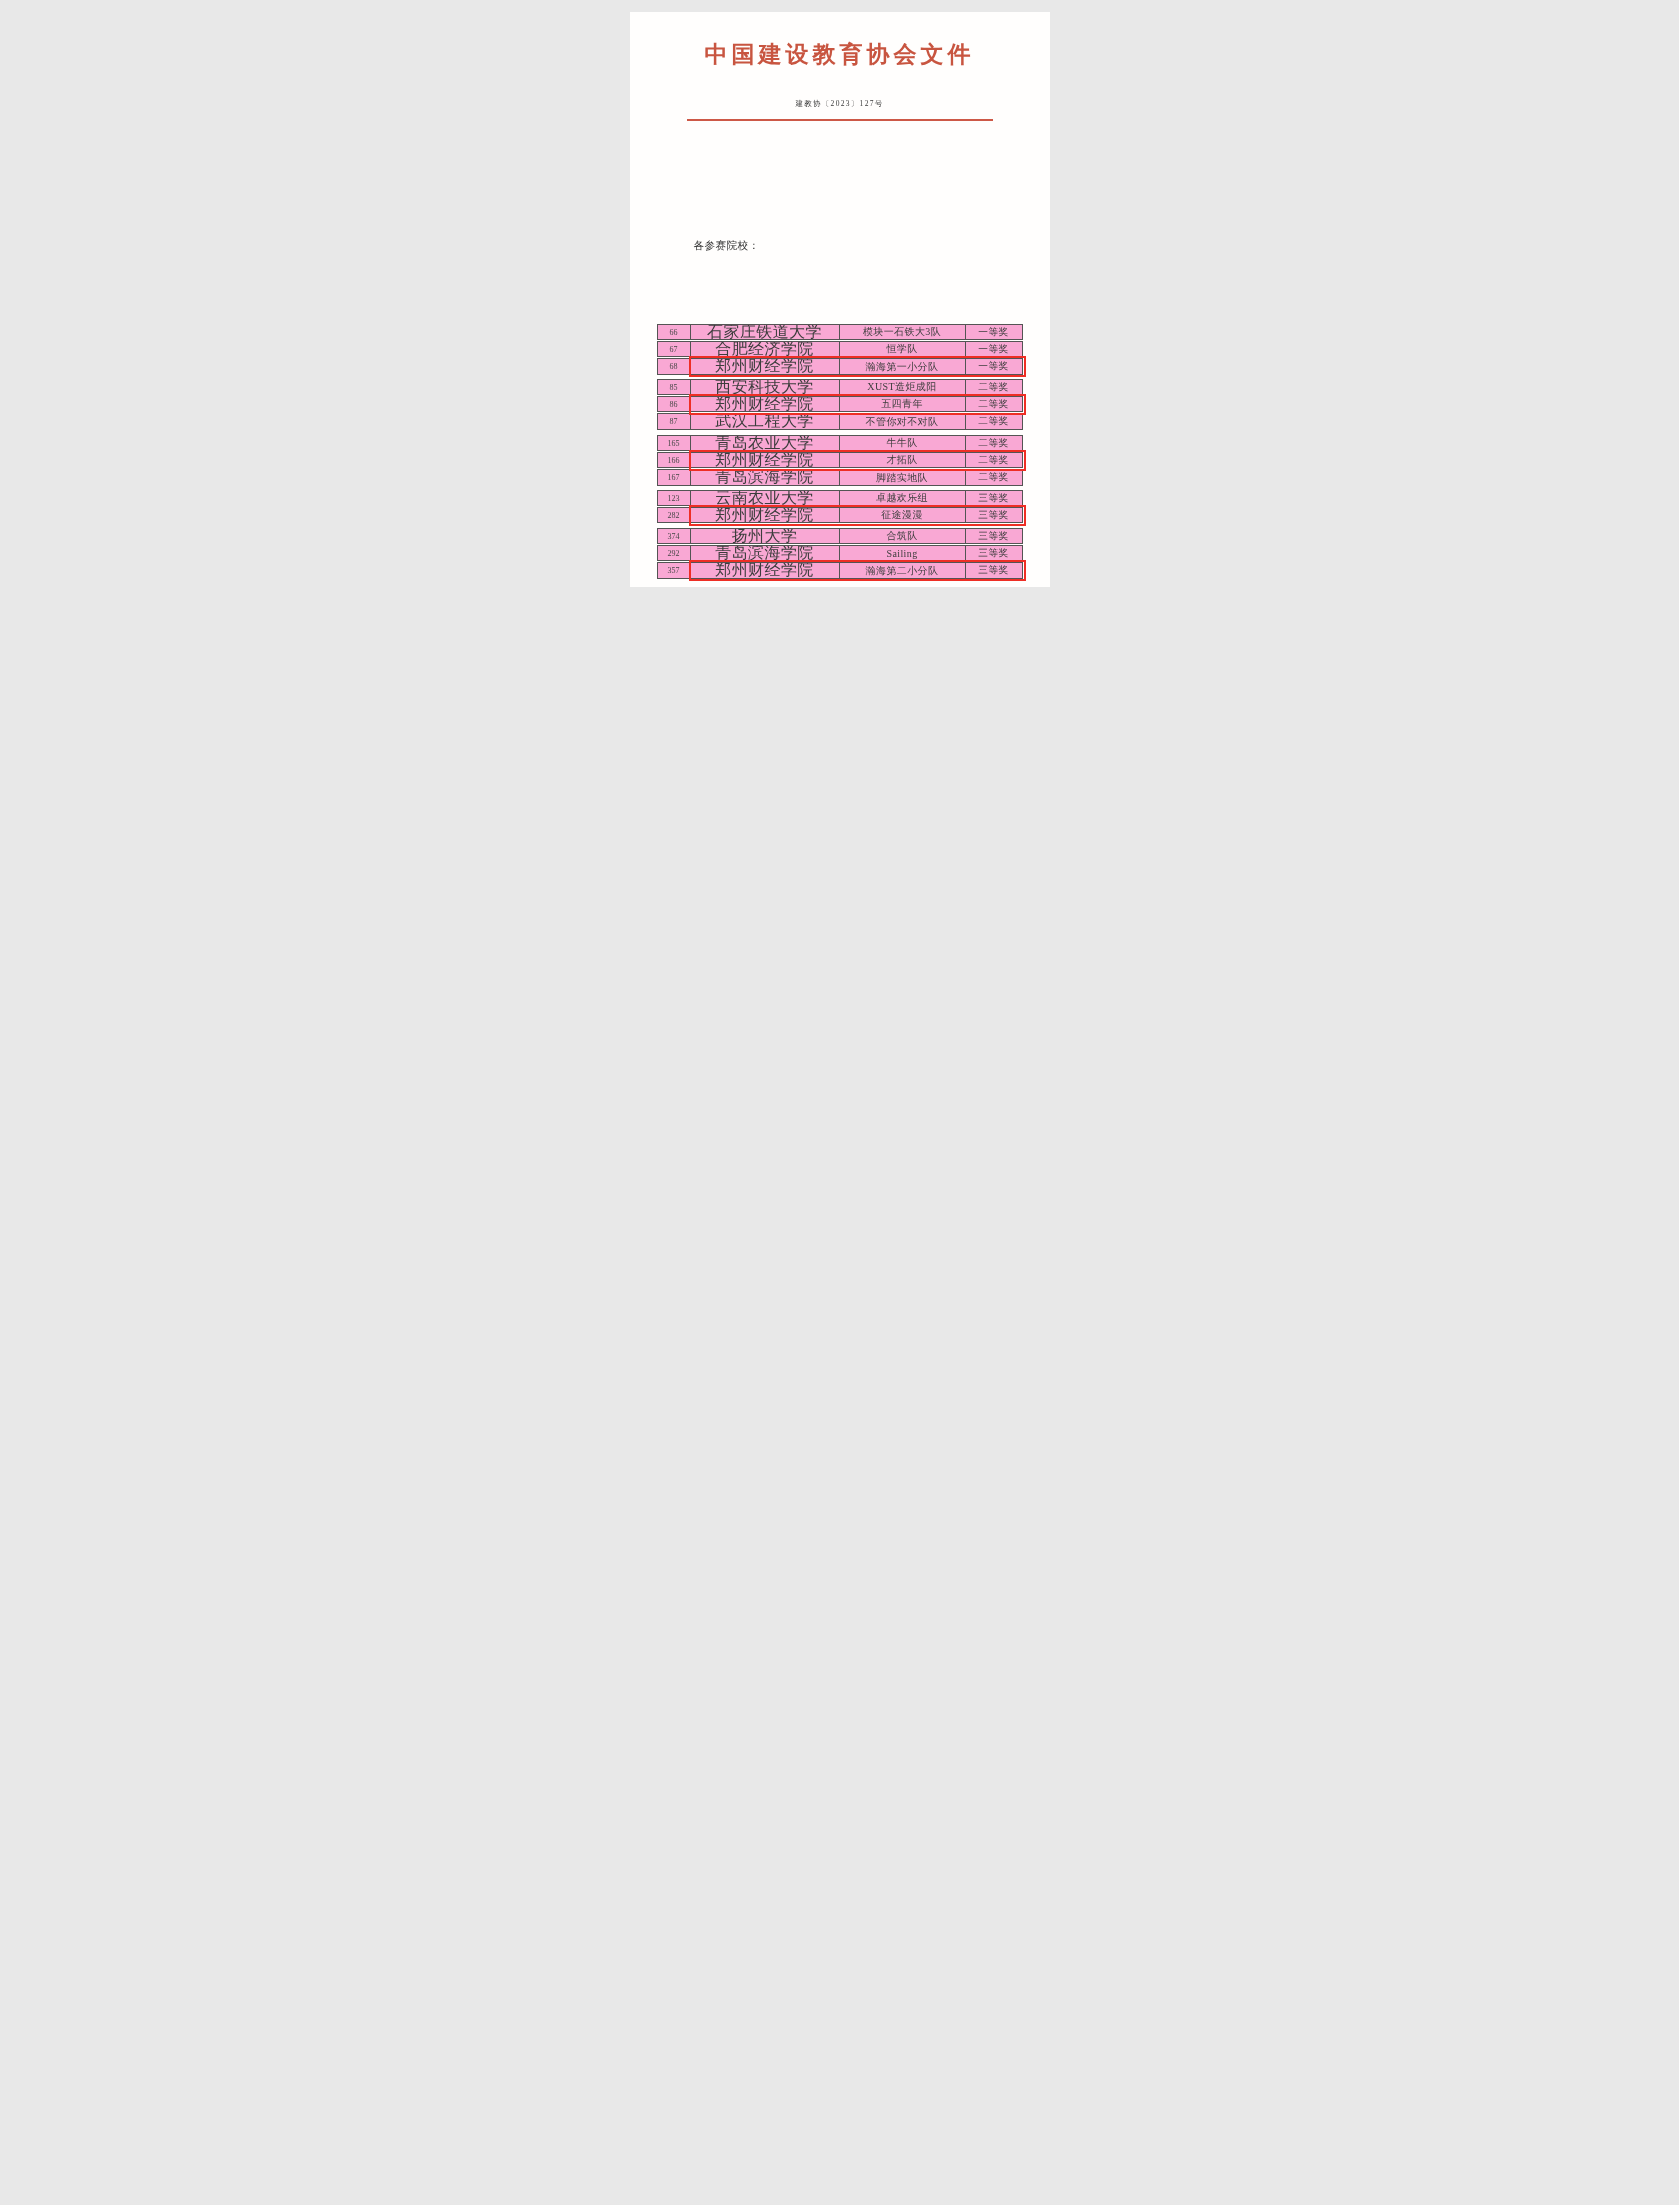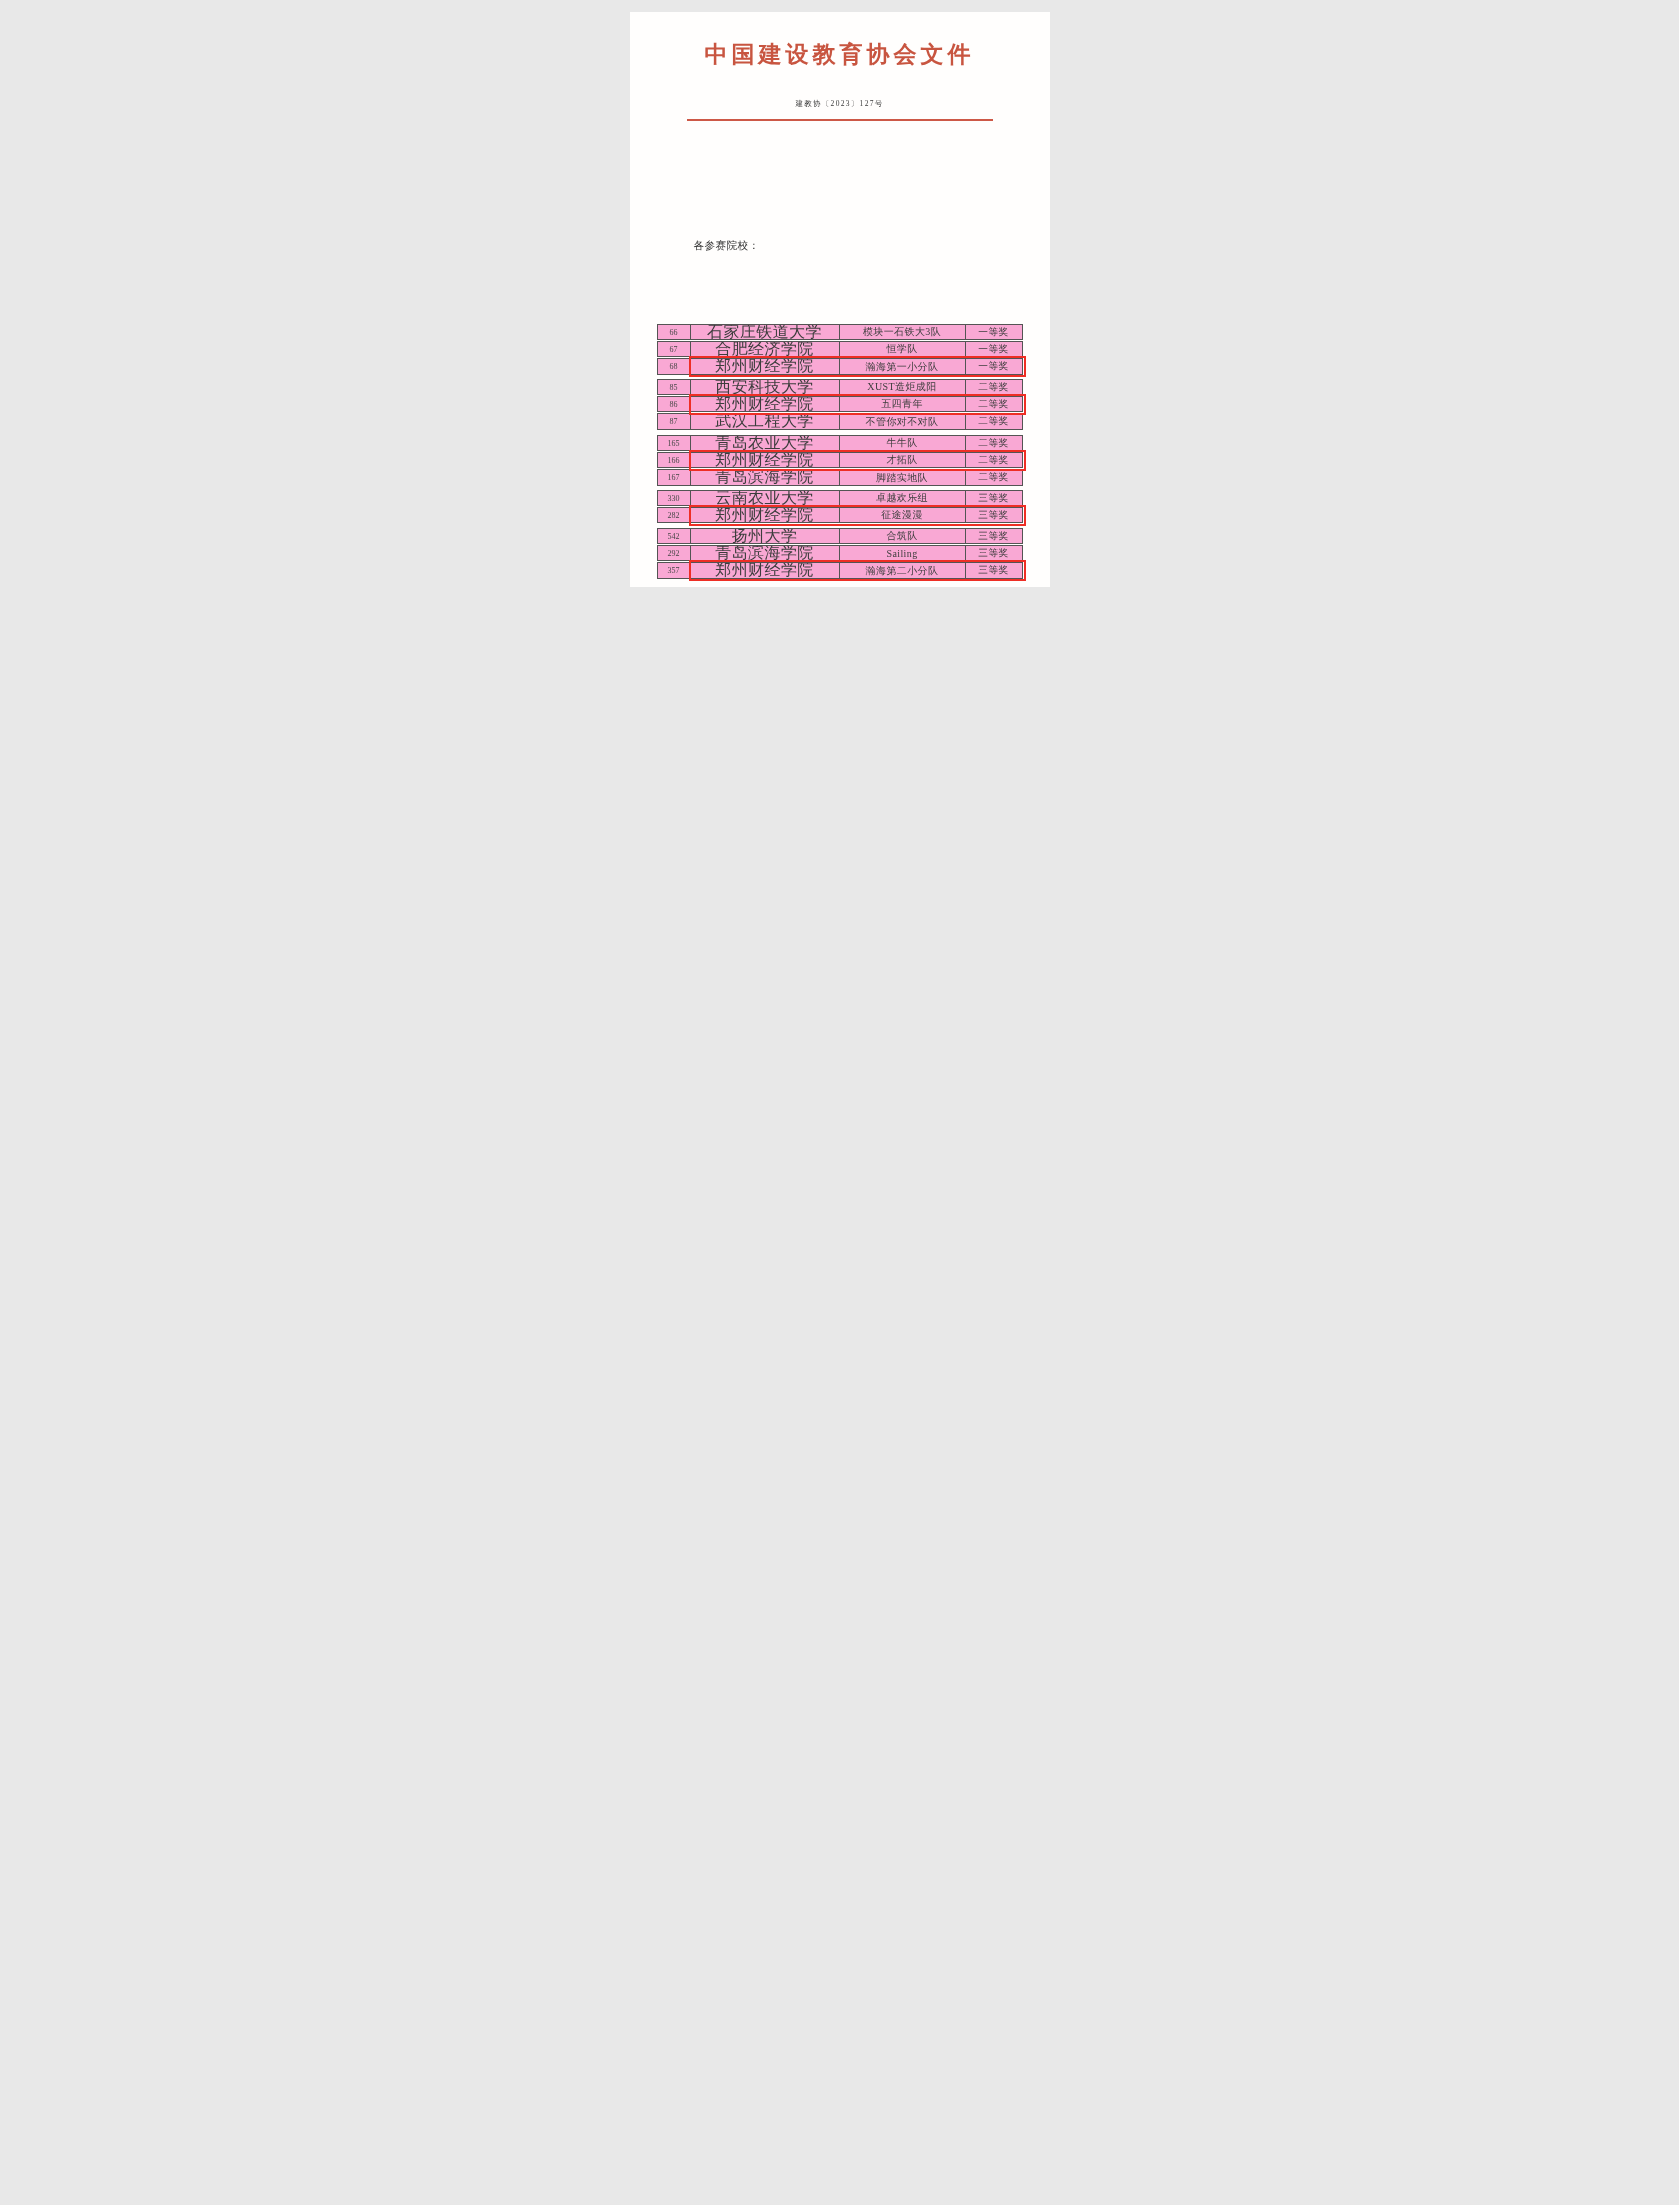--- a/index.html
+++ b/index.html
@@ -121,36 +121,36 @@
         </div>
         <div class="trow">
           <div class="cell cell-no">167</div>
           <div class="cell cell-school">青岛滨海学院</div>
           <div class="cell cell-team">脚踏实地队</div>
           <div class="cell cell-award">二等奖</div>
         </div>
       </div>
       <div class="tblock" style="top: 478px;">
         <div class="trow">
-          <div class="cell cell-no">330</div>
+          <div class="cell cell-no">123</div>
           <div class="cell cell-school">云南农业大学</div>
           <div class="cell cell-team">卓越欢乐组</div>
           <div class="cell cell-award">三等奖</div>
         </div>
         <div class="trow">
           <div class="cell cell-no">282</div>
           <div class="cell cell-school">郑州财经学院</div>
           <div class="cell cell-team">征途漫漫</div>
           <div class="cell cell-award">三等奖</div>
           <div class="hlbox"></div>
         </div>
       </div>
       <div class="tblock" style="top: 516px;">
         <div class="trow">
-          <div class="cell cell-no">542</div>
+          <div class="cell cell-no">374</div>
           <div class="cell cell-school">扬州大学</div>
           <div class="cell cell-team">合筑队</div>
           <div class="cell cell-award">三等奖</div>
         </div>
         <div class="trow">
           <div class="cell cell-no">292</div>
           <div class="cell cell-school">青岛滨海学院</div>
           <div class="cell cell-team">Sailing</div>
           <div class="cell cell-award">三等奖</div>
         </div>

